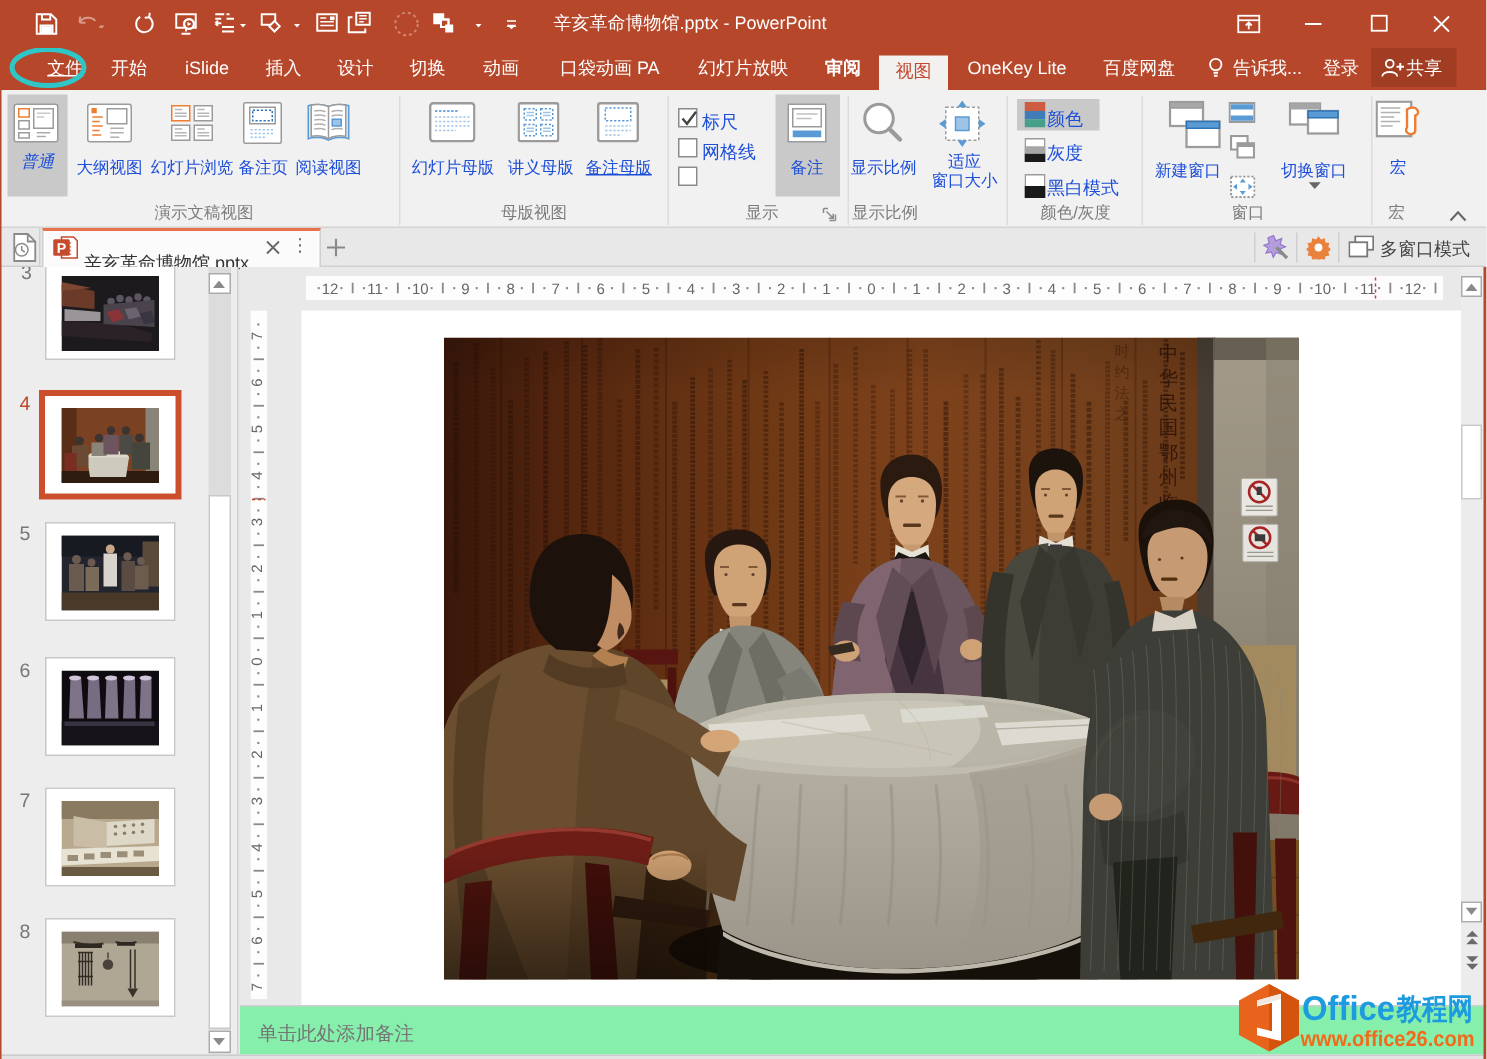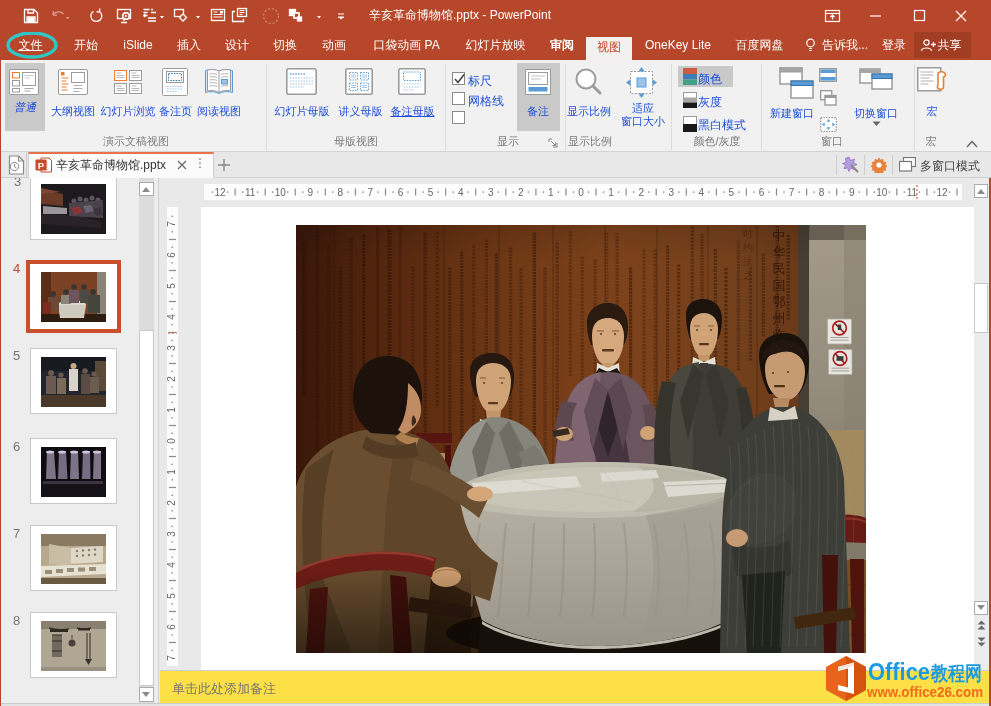--- a/index.html
+++ b/index.html
@@ -12,21 +12,21 @@
 .tab { position:absolute; top:0; height:26px; line-height:26px; color:#fff; font-size:12px; text-align:center; }
 #ribbon { position:absolute; left:0; top:60px; width:991px; height:92px; background:#f1f1f1; border-bottom:1px solid #d4d4d4; }
 .glabel { position:absolute; top:74px; font-size:11px; color:#7c7c7c; text-align:center; }
 .gdiv { position:absolute; top:4px; width:1px; height:86px; background:#dcdcdc; }
 .btnlabel { position:absolute; font-size:11px; color:#1d4ed8; text-align:center; }
 
 #filetabbar { position:absolute; left:0; top:152px; width:991px; height:26px; background:#e8e8e8; border-bottom:1px solid #cfcfcf; }
 
 #leftpanel { position:absolute; left:0; top:178px; width:159px; height:525px; background:#ededed; border-right:1px solid #d0d0d0; }
 #editarea { position:absolute; left:160px; top:178px; width:814px; height:492px; background:#e9e9e9; }
-#notes { position:absolute; left:160px; top:670px; width:831px; height:33px; background:#fde047; border-top:1px solid #cfcfcf; }
+#notes { position:absolute; left:160px; top:670px; width:831px; height:33px; background:#86efac; border-top:1px solid #cfcfcf; }
 #bottomstrip { position:absolute; left:0; top:703px; width:991px; height:3px; background:#e3e3e3; border-top:1px solid #cccccc; }
 </style>
 </head>
 <body>
 <div id="titlebar">
 <svg class="abs" style="left:0;top:0" width="991" height="32" viewBox="0 0 991 32">
  <g stroke="#ffffff" stroke-width="1.3" fill="none">
 
   <g transform="translate(24,9)">
           <path d="M0.5 0.5 H10 L13.5 4 V13.5 H0.5 Z"></path>
@@ -98,21 +98,21 @@
           <path d="M0.5 3.5 h14"></path>
           <path d="M7.5 9.5 v-4 M5.5 7 l2 -2 l2 2"></path>
         </g>
   <path d="M62 16 h11"></path>
   <rect x="106.5" y="10.5" width="10" height="10"></rect>
   <path d="M148 11 l10 10 M158 11 l-10 10"></path>
  </g>
 </svg>
 </div>
 <div id="menurow">
-<div class="tab" style="left:8px;width:45px;text-decoration:underline;">文件</div>
+<div class="tab" style="left:21px;width:45px;text-decoration:underline;">文件</div>
 <svg class="abs" style="left:6px;top:0px;" width="53" height="27" viewBox="0 0 53 27">
       <ellipse cx="26" cy="13" rx="24" ry="12" fill="none" stroke="#2ec6c6" stroke-width="3.4"></ellipse>
     </svg>
 <div class="tab" style="left:61px;width:50px;">开始</div>
 <div class="tab" style="left:113px;width:50px;">iSlide</div>
 <div class="tab" style="left:164px;width:50px;">插入</div>
 <div class="tab" style="left:212px;width:50px;">设计</div>
 <div class="tab" style="left:260px;width:50px;">切换</div>
 <div class="tab" style="left:309px;width:50px;">动画</div>
 <div class="tab" style="left:364px;width:85px;">口袋动画 PA</div>
@@ -366,21 +366,21 @@
       <circle cx="7.5" cy="11.5" r="4.2" fill="#fff" stroke="#8a8a8a"></circle>
       <path d="M7.5 9 v2.8 l2 1.2" stroke="#8a8a8a" fill="none"></path>
     </svg>
 <div class="abs" style="left:28px;top:0;width:186px;height:26px;background:#fbfbfb;border-left:1px solid #cfcfcf;border-right:1px solid #cfcfcf;border-top:2px solid #e8734a;"></div>
 <svg class="abs" style="left:35px;top:5px" width="17" height="16" viewBox="0 0 17 16">
       <path d="M6 1 h8 l2.5 2.5 V15 h-10.5 Z" fill="#fff" stroke="#c64a2c" stroke-width="1"></path>
       <path d="M7.5 5 h5 M7.5 7.5 h5 M7.5 10 h5 M7.5 12.5 h5" stroke="#e08568" fill="none"></path>
       <rect x="0.5" y="2.5" width="11" height="11" rx="1" fill="#c64a2c"></rect>
       <text x="6" y="11.6" font-size="9.5" font-family="Liberation Sans" fill="#fff" text-anchor="middle" font-weight="bold">P</text>
     </svg>
-<div class="abs" style="left:56px;top:5px;font-size:12px;color:#333;">辛亥革命博物馆.pptx</div>
+<div class="abs" style="left:56px;top:15px;font-size:12px;color:#333;">辛亥革命博物馆.pptx</div>
 <svg class="abs" style="left:177px;top:8px" width="10" height="10" viewBox="0 0 10 10">
       <path d="M1 1 l8 8 M9 1 l-8 8" stroke="#666" stroke-width="1.2"></path>
     </svg>
 <div class="abs" style="left:194px;top:4px;font-size:12px;color:#666;letter-spacing:0;">⋮</div>
 <svg class="abs" style="left:218px;top:7px" width="12" height="12" viewBox="0 0 12 12">
       <path d="M6 0 v12 M0 6 h12" stroke="#888" stroke-width="1.4"></path>
     </svg>
 <div class="abs" style="left:836px;top:3px;width:1px;height:20px;background:#cfcfcf;"></div>
 <svg class="abs" style="left:842px;top:4px" width="17" height="17" viewBox="0 0 17 17">
       <path d="M7 1 l1.5 3.5 L12.5 3 l-1 3.8 l3.5 1.7 l-3.5 1.5 l0.8 3.5 l-3.5 -1.2 l-2 3.2 l-1.2 -3.6 l-3.6 0.8 l1.6 -3.4 L0.5 7.5 l3.6 -1.3 L3.3 2.5 Z" fill="#b39ddb" stroke="#9575cd" stroke-width="0.8"></path>

